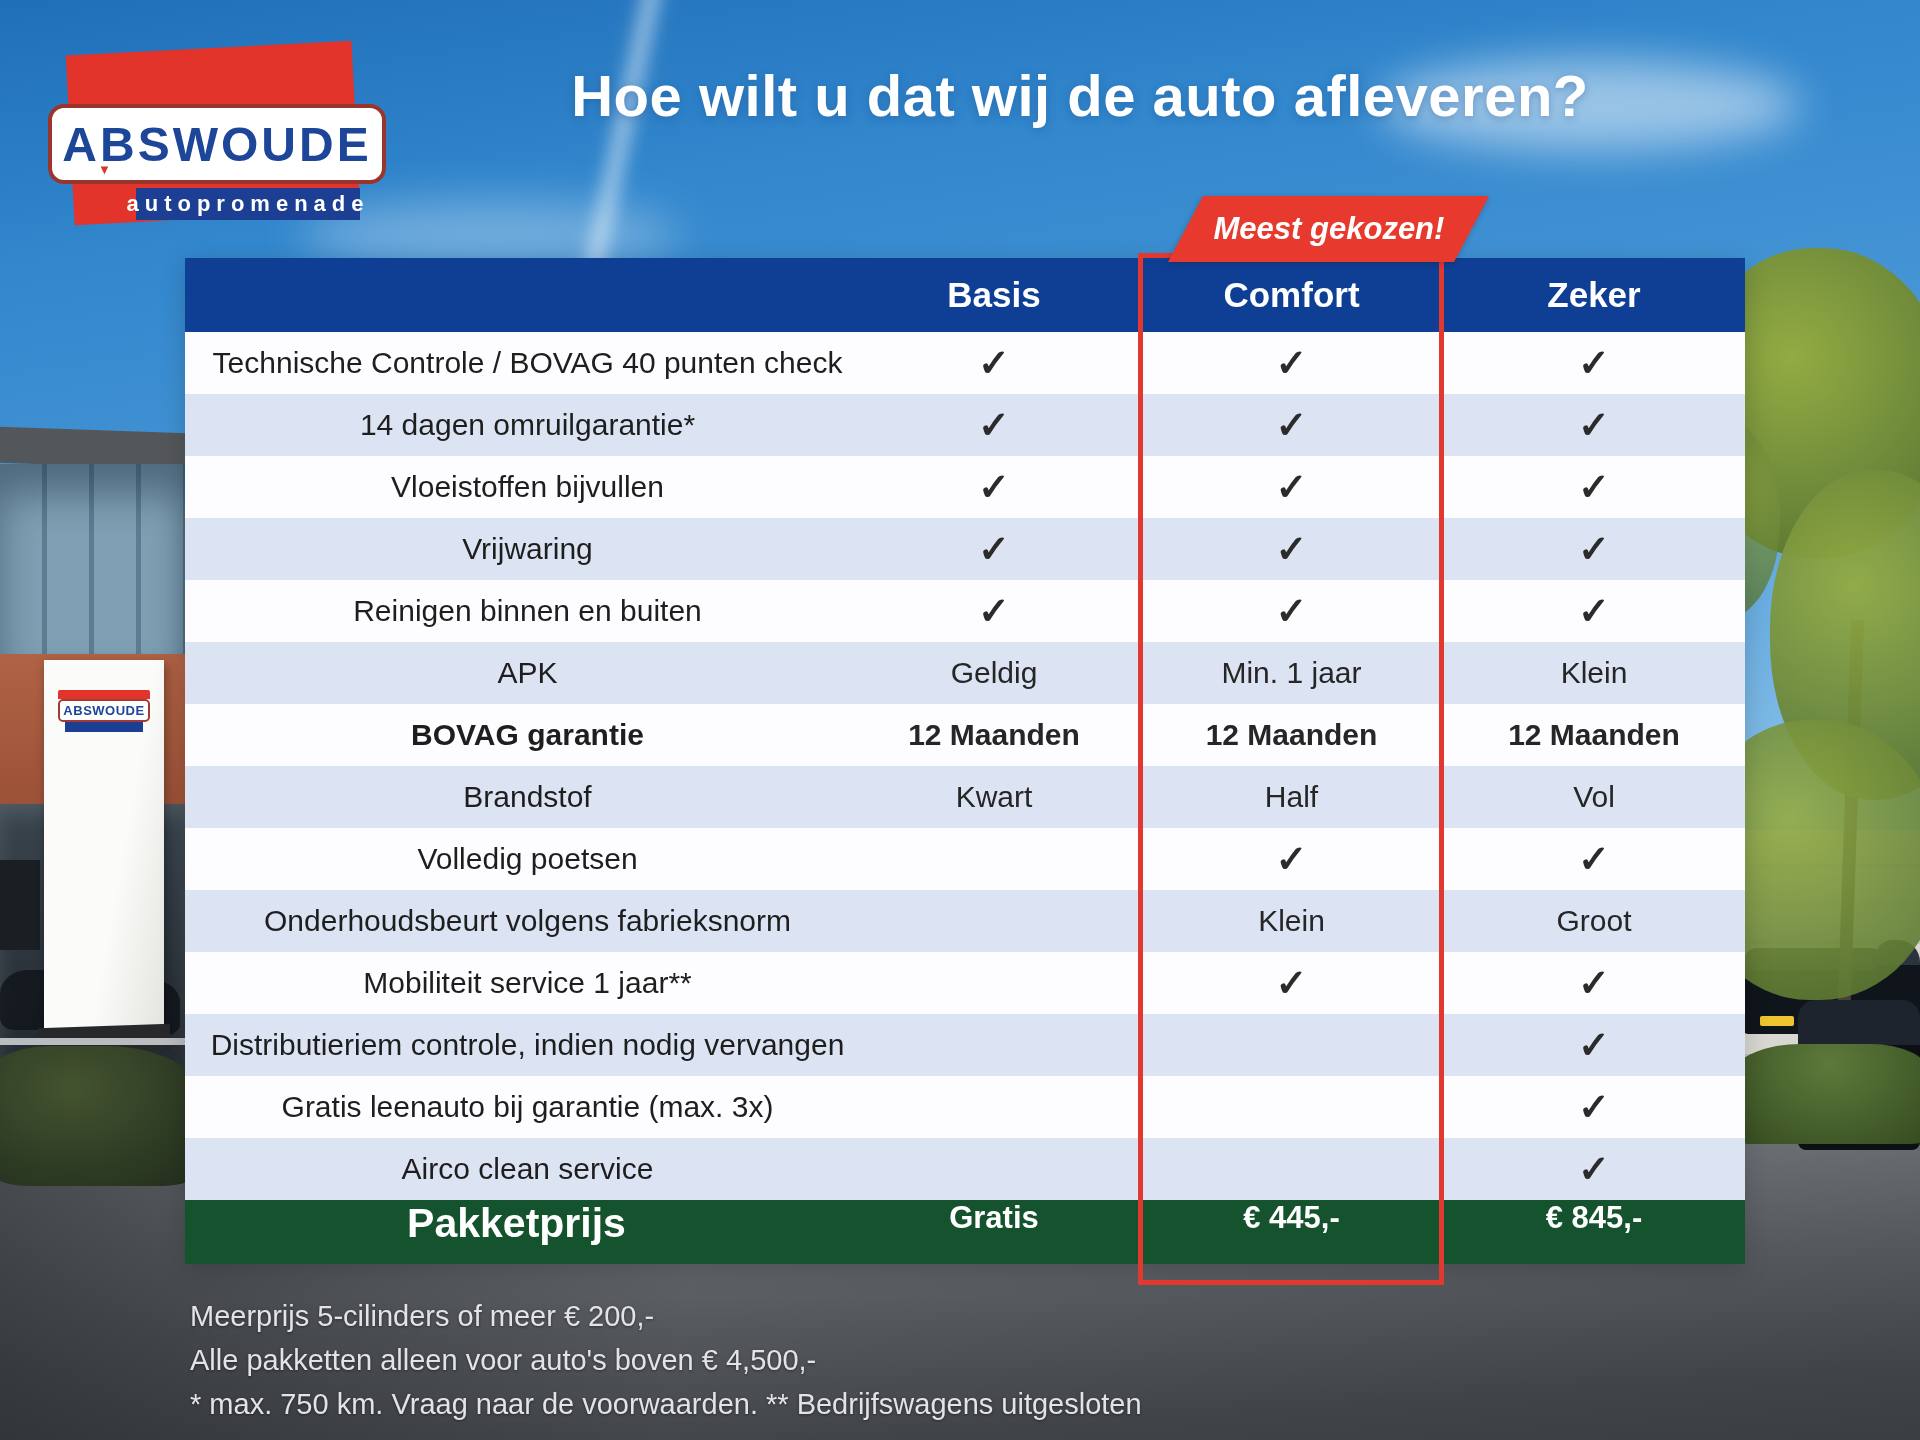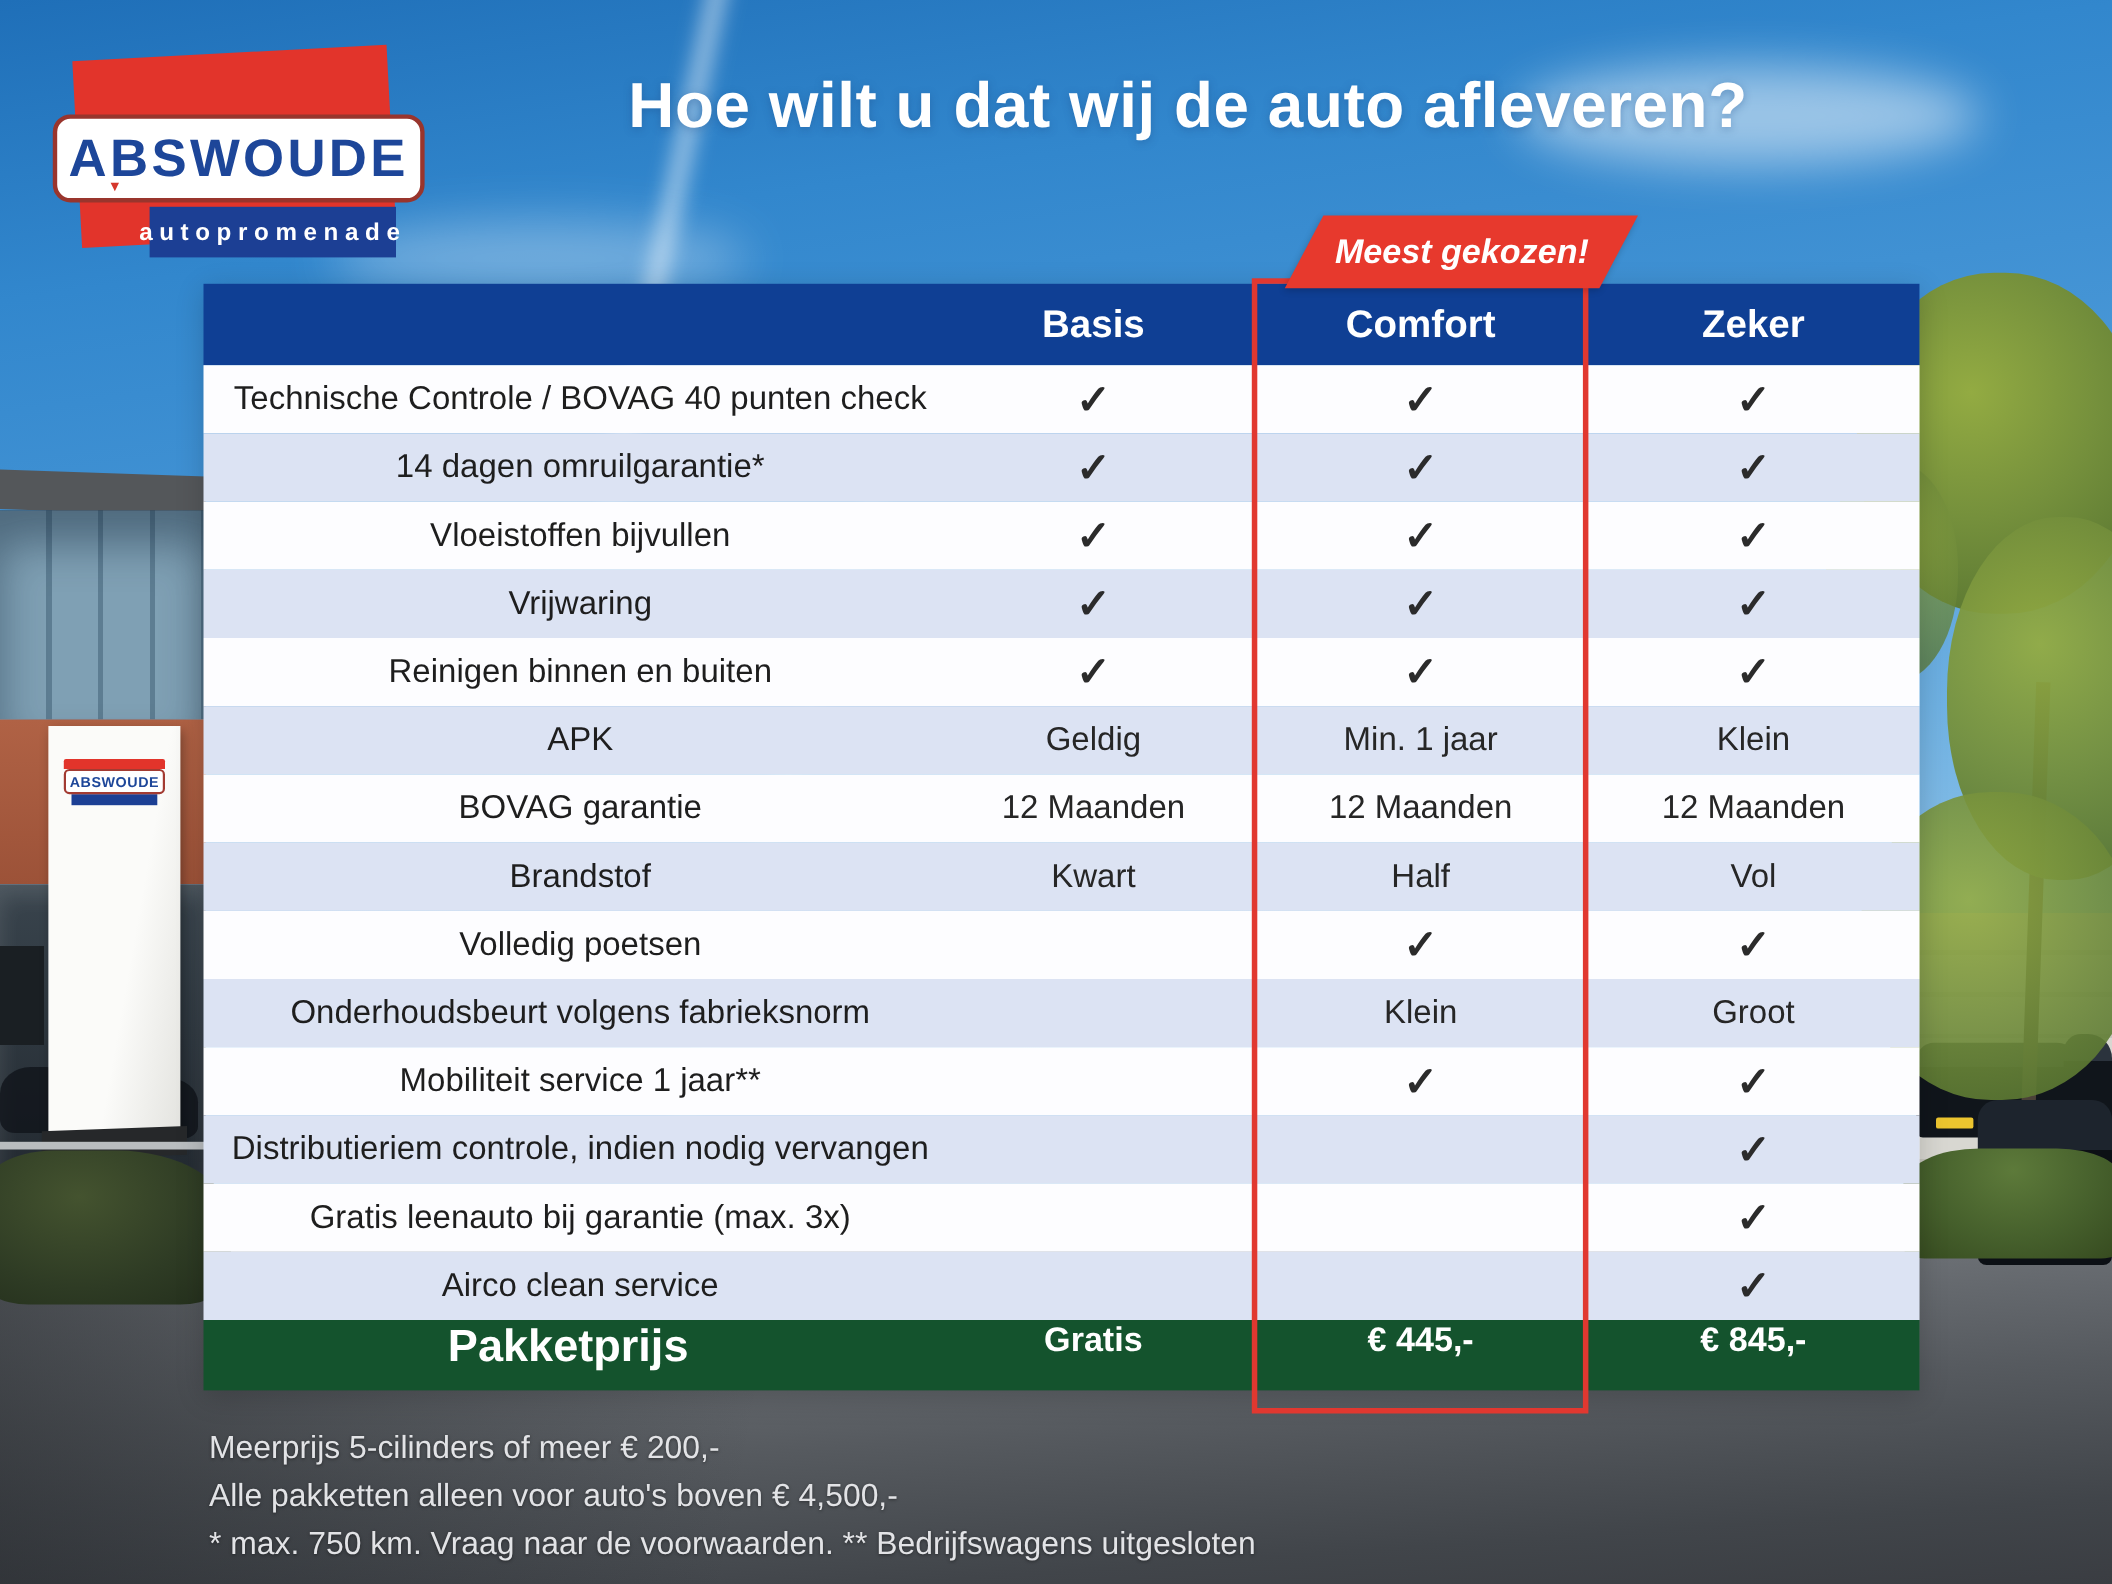--- a/index.html
+++ b/index.html
@@ -78,21 +78,21 @@
   .hedge-right { position:absolute; left:1730px; top:1044px; width:200px; height:100px;
     background:radial-gradient(ellipse at 50% 20%,#5d7a3a 0%,#46602c 55%,#35491f 100%); border-radius:35% 30% 10% 10%; }
 
   
   .logo { position:absolute; left:48px; top:40px; width:345px; height:200px; z-index:6; }
   .logo-red { position:absolute; left:22px; top:8px; width:286px; height:170px; background:#e2342b; transform:rotate(-3deg); }
   .logo-box { position:absolute; left:0; top:64px; width:338px; height:80px; background:#fff;
     border:4px solid #99352d; border-radius:16px; display:flex; align-items:center; justify-content:center; }
   .logo-word { font-size:48px; font-weight:800; color:#1d4699; letter-spacing:3px; }
   .logo-tri { position:absolute; left:46px; bottom:3px; font-size:13px; color:#d5372c; }
-  .logo-tagbar { position:absolute; left:88px; top:148px; width:224px; height:46px; background:#1c3f94;
+  .logo-tagbar { position:absolute; left:88px; top:148px; width:224px; height:32px; background:#1c3f94;
     display:flex; align-items:center; justify-content:center; }
   .logo-tag { color:#fff; font-size:22px; font-weight:bold; letter-spacing:6px; }
 
   
   .page-title { position:absolute; left:420px; top:62px; width:1320px; z-index:5;
     text-align:center; font-size:58px; font-weight:800; color:#ffffff; letter-spacing:.5px;
     text-shadow:0 2px 8px rgba(25,70,130,.35); }
 
   
   .banner { position:absolute; left:1168px; top:196px; width:286px; height:66px; z-index:7;
@@ -109,21 +109,21 @@
   .col-zeker  { width:302px; }
 
   .thead { height:74px; background:#0f3f94; align-items:center; }
   .thead .hcell { text-align:center; color:#fff; font-size:35px; font-weight:bold; }
 
   .tbody .trow { height:62px; align-items:center; background:#fdfdff; }
   .tbody .trow:nth-child(even) { background:#dce3f3; }
   .tbody .col-label { padding-left:22px; font-size:30px; color:#1e1e1e; }
   .value { text-align:center; font-size:30px; color:#262626; }
   .value.check { font-size:38px; font-weight:600; color:#2b2b2b; }
-  .trow.bold .col-label, .trow.bold .value { font-weight:normal; }
+  .trow.bold .col-label, .trow.bold .value { font-weight:bold; }
 
   .tfoot { height:64px; background:#14532d; align-items:flex-start; color:#fff; }
   .tfoot .col-label { text-align:center; font-size:41px; font-weight:bold; }
   .tfoot .value { font-size:31px; font-weight:bold; color:#fff; }
 
   .comfort-outline { position:absolute; left:1138px; top:253px; width:306px; height:1032px;
     border:5px solid #e13830; z-index:6; pointer-events:none; }
 
   
   .footnotes { position:absolute; left:190px; top:1300px; z-index:5; }

